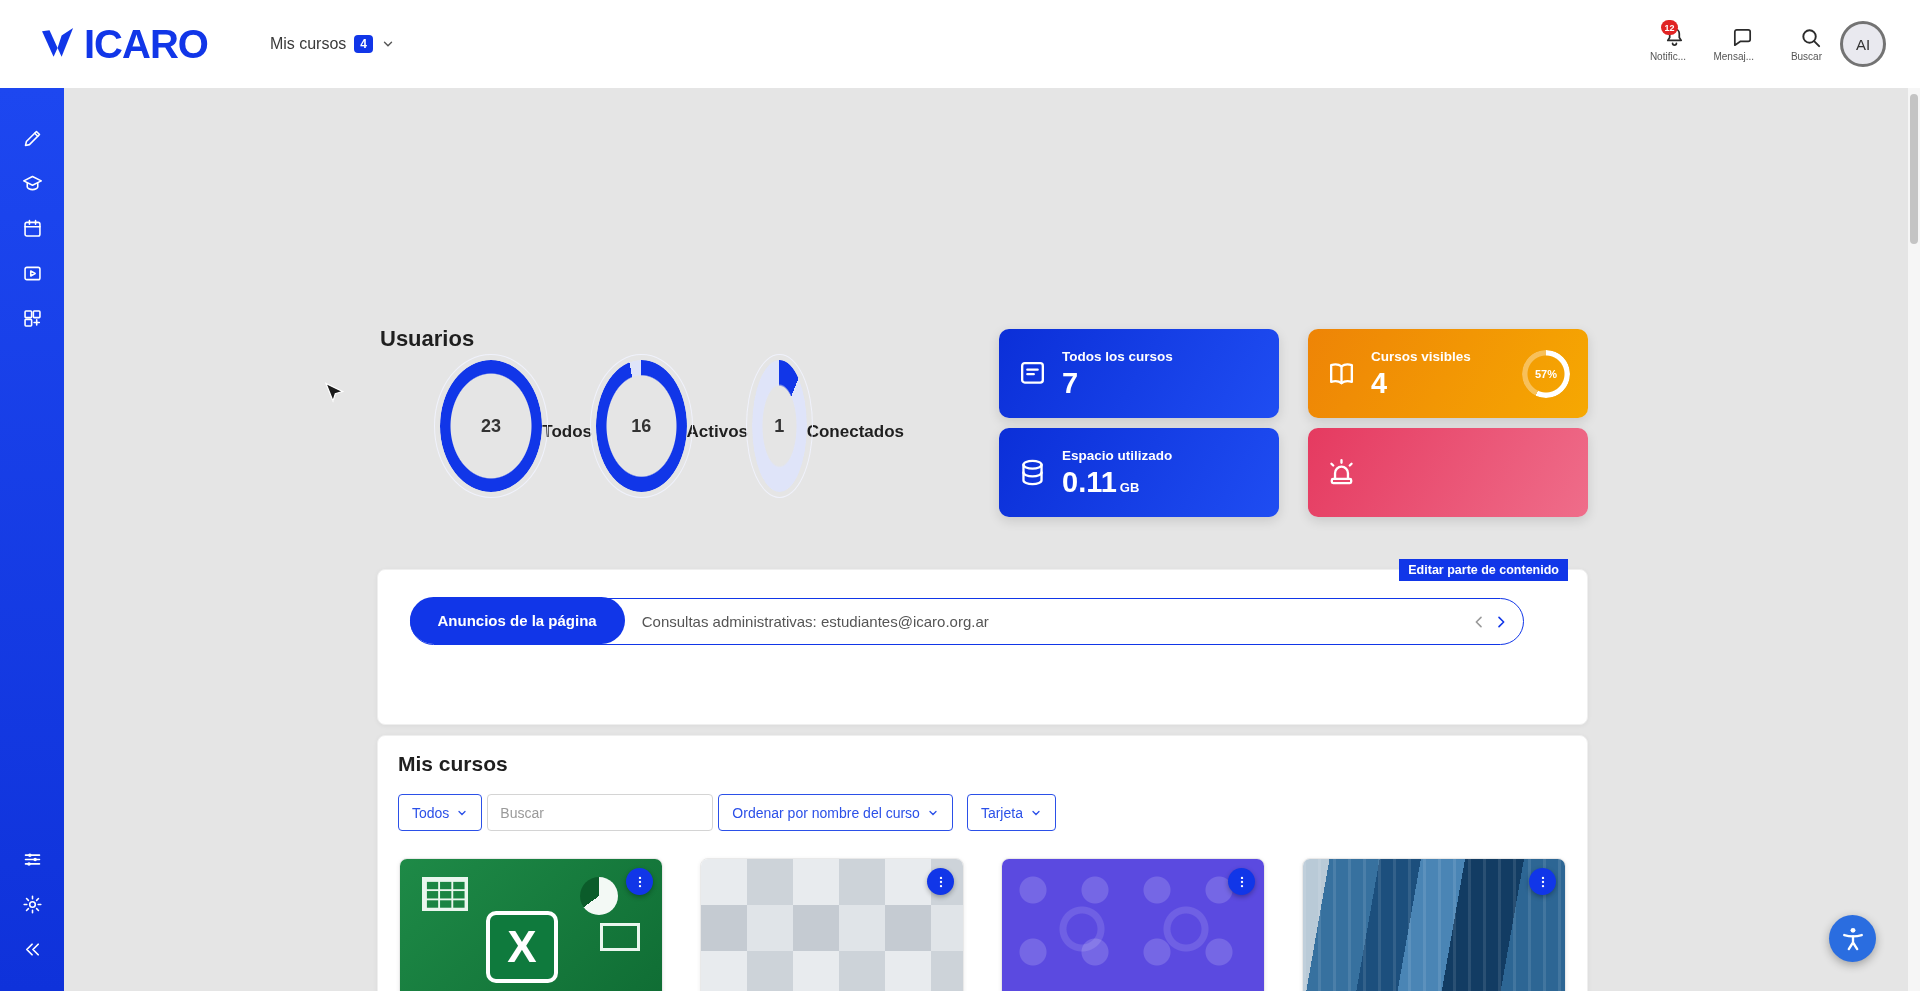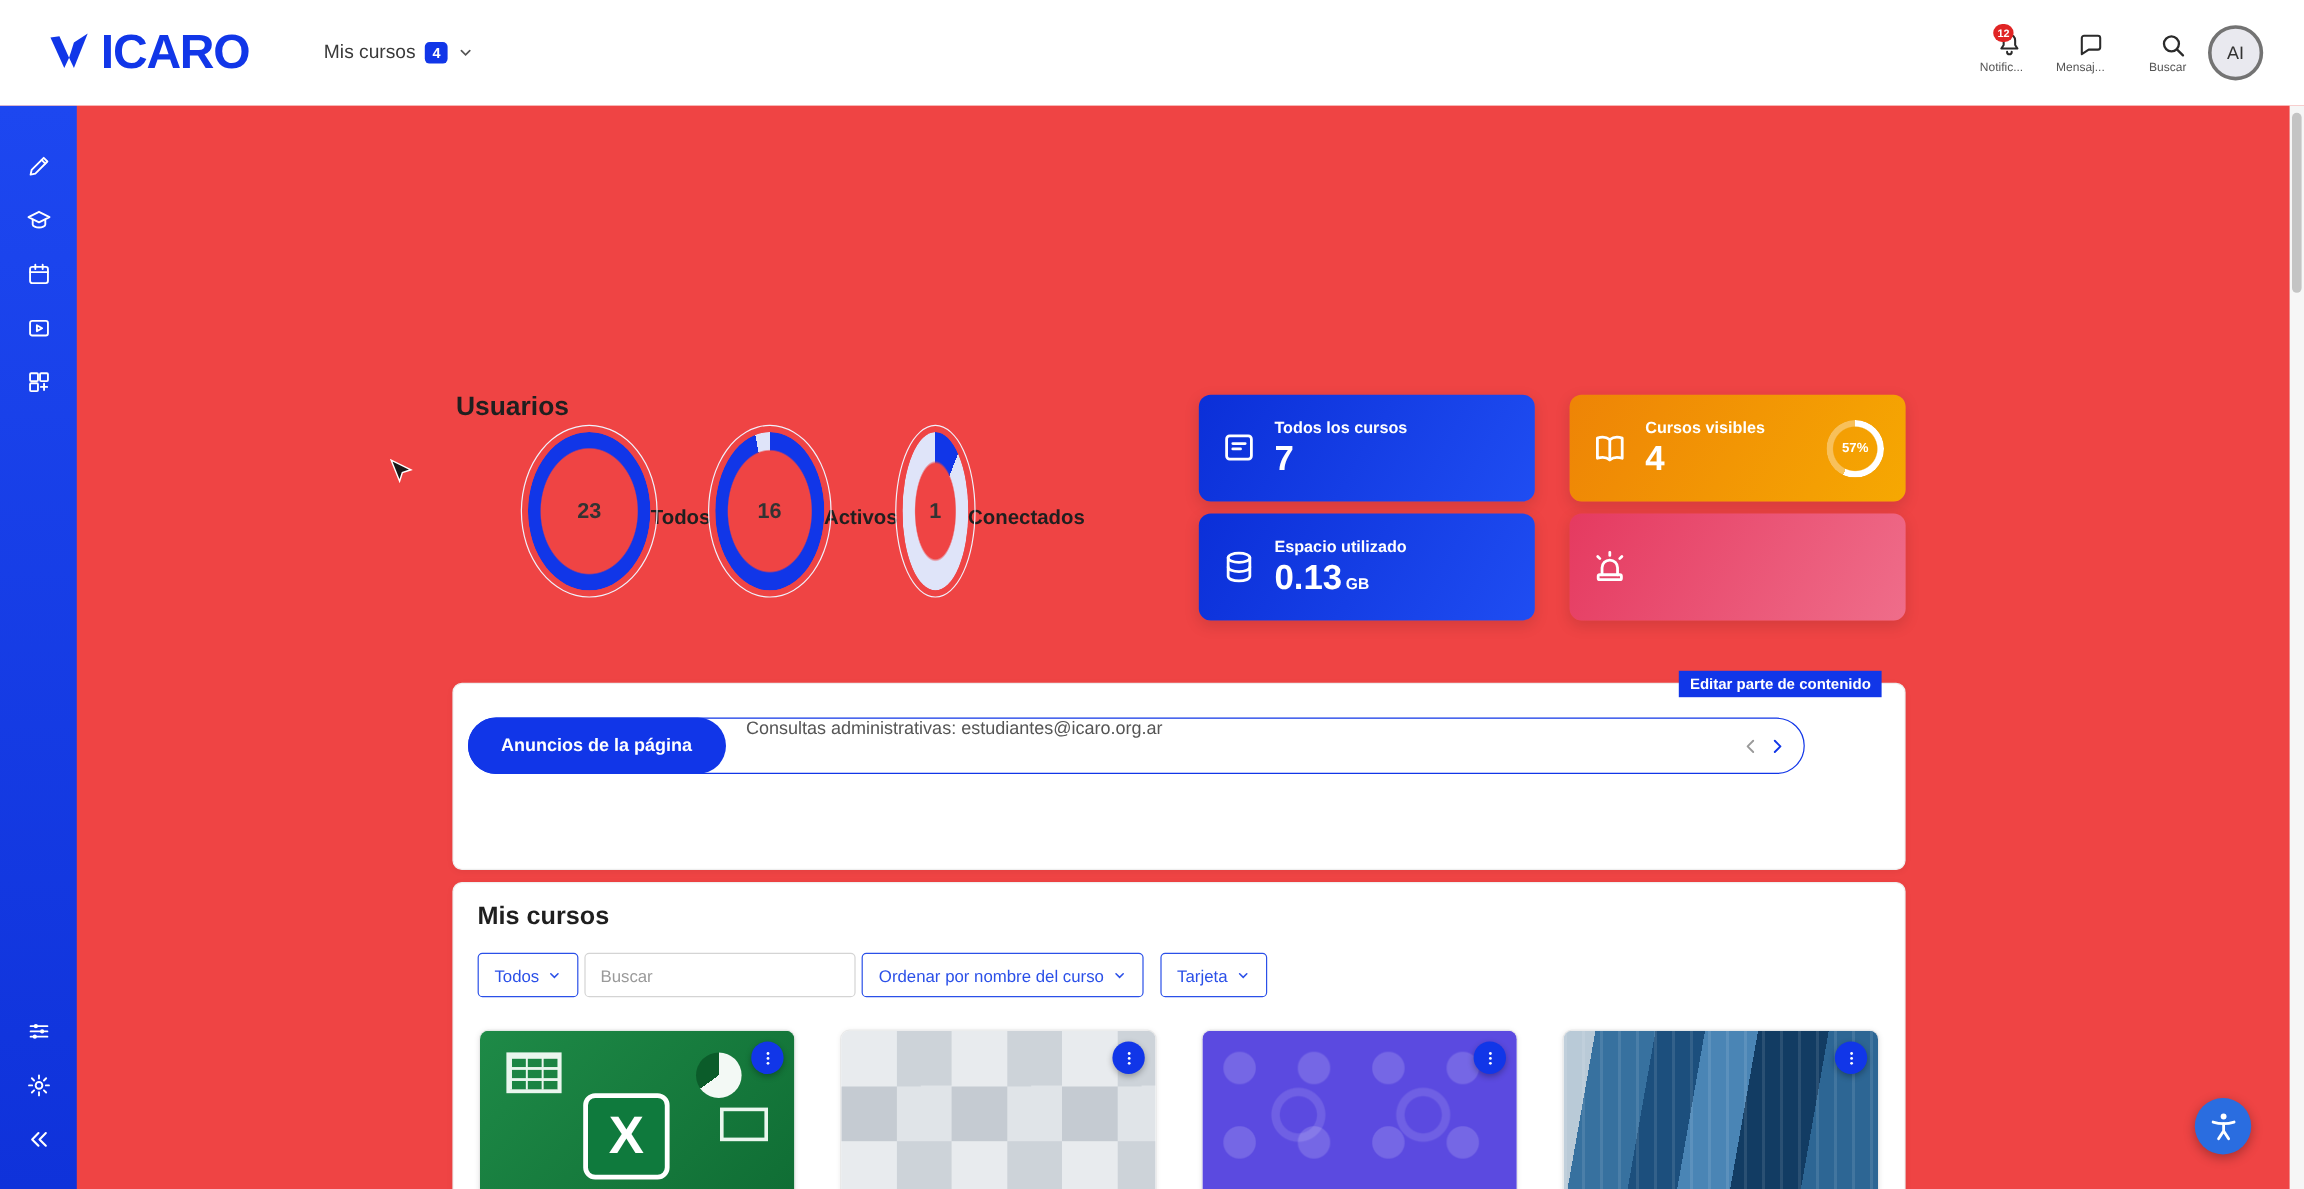--- a/index.html
+++ b/index.html
@@ -2,21 +2,21 @@
 <html><head>
 <meta charset="utf-8">
 <style>
   :root{
     --blue:#1136e8;
     --ink:#2b2b2b;
   }
   *{box-sizing:border-box;margin:0;padding:0;}
   html,body{width:1920px;height:991px;overflow:hidden;background:#fff;
     font-family:"Liberation Sans","DejaVu Sans",sans-serif;color:var(--ink);}
-  .page{position:relative;width:1920px;height:991px;overflow:hidden;background:#ef4444;}
+  .page{position:relative;width:1920px;height:991px;overflow:hidden;background:#e5e5e5;}
 
   
   .header{position:absolute;left:0;top:0;width:1920px;height:88px;background:#fff;
     display:flex;align-items:center;padding:0 34px;z-index:20;}
   .logo{display:flex;align-items:center;gap:4px;cursor:pointer;}
   .logo svg{width:46px;height:46px;}
   .logo-text{font-size:40px;font-weight:800;letter-spacing:-1px;color:var(--blue);}
   .course-dd{display:flex;align-items:center;gap:8px;margin-left:62px;cursor:pointer;}
   .course-dd-label{font-size:16px;color:#3a3a3a;}
   .badge-blue{background:var(--blue);color:#fff;font-size:12px;font-weight:700;
@@ -85,22 +85,22 @@
     -webkit-mask:radial-gradient(closest-side,transparent calc(100% - 6px),#000 calc(100% - 5px));
     mask:radial-gradient(closest-side,transparent calc(100% - 6px),#000 calc(100% - 5px));}
   .stat-ring .pct{position:absolute;inset:0;display:flex;align-items:center;justify-content:center;
     font-size:11px;font-weight:600;color:#fff;}
 
   
   .ann-card{position:absolute;left:377px;top:569px;width:1211px;height:156px;background:#fff;
     border:1px solid #efefef;border-radius:8px;box-shadow:0 1px 5px rgba(0,0,0,.05);}
   .edit-tip{position:absolute;top:-11px;right:19px;background:var(--blue);color:#fff;
     font-size:12.5px;font-weight:600;padding:4px 9px;z-index:3;cursor:pointer;}
-  .ann-pill{position:absolute;left:12px;top:28px;width:1114px;height:47px;border:1.5px solid var(--blue);
-    border-radius:24px;display:flex;background:#fff;}
+  .ann-pill{position:absolute;left:32px;top:28px;width:1114px;height:47px;border:1.5px solid var(--blue);
+    border-radius:24px;display:flex;align-items:center;background:#fff;}
   .ann-btn{height:47px;margin:-1.5px 0 0 -1.5px;padding:0 28px;border-radius:24px;background:var(--blue);
     color:#fff;font-size:15px;font-weight:700;display:flex;align-items:center;cursor:pointer;}
   .ann-text{margin-left:17px;font-size:15px;color:#555;}
   .ann-nav{margin-left:auto;display:flex;align-items:center;gap:6px;padding-right:14px;}
   .ann-nav svg{width:16px;height:16px;cursor:pointer;}
   .ann-prev{color:#9a9a9a;}
   .ann-next{color:var(--blue);}
 
   
   .courses-card{position:absolute;left:377px;top:735px;width:1211px;height:330px;background:#fff;
@@ -309,21 +309,21 @@
       </div>
     </div>
     <div class="stat-card stat-blue">
       <svg viewBox="0 0 24 24" fill="none" stroke="currentColor" stroke-width="1.8" stroke-linecap="round" stroke-linejoin="round">
           <ellipse cx="12" cy="6" rx="7" ry="3"></ellipse>
           <path d="M5 6v6c0 1.7 3.1 3 7 3s7-1.3 7-3V6"></path>
           <path d="M5 12v6c0 1.7 3.1 3 7 3s7-1.3 7-3v-6"></path>
         </svg>
       <div class="stat-text">
         <div class="stat-title">Espacio utilizado</div>
-        <div class="stat-value"><span>0.13</span><span class="stat-unit">GB</span></div>
+        <div class="stat-value"><span>0.11</span><span class="stat-unit">GB</span></div>
       </div>
     </div>
     <div class="stat-card stat-pink">
       <svg viewBox="0 0 24 24" fill="none" stroke="currentColor" stroke-width="1.8" stroke-linecap="round" stroke-linejoin="round">
           <path d="M7 17v-4.5a5 5 0 0 1 10 0V17"></path>
           <rect x="4.5" y="17" width="15" height="3.2" rx="1"></rect>
           <path d="M12 4.5v-2M5.6 6.6L4.2 5.2M18.4 6.6l1.4-1.4"></path>
         </svg>
     </div>
   </div>

